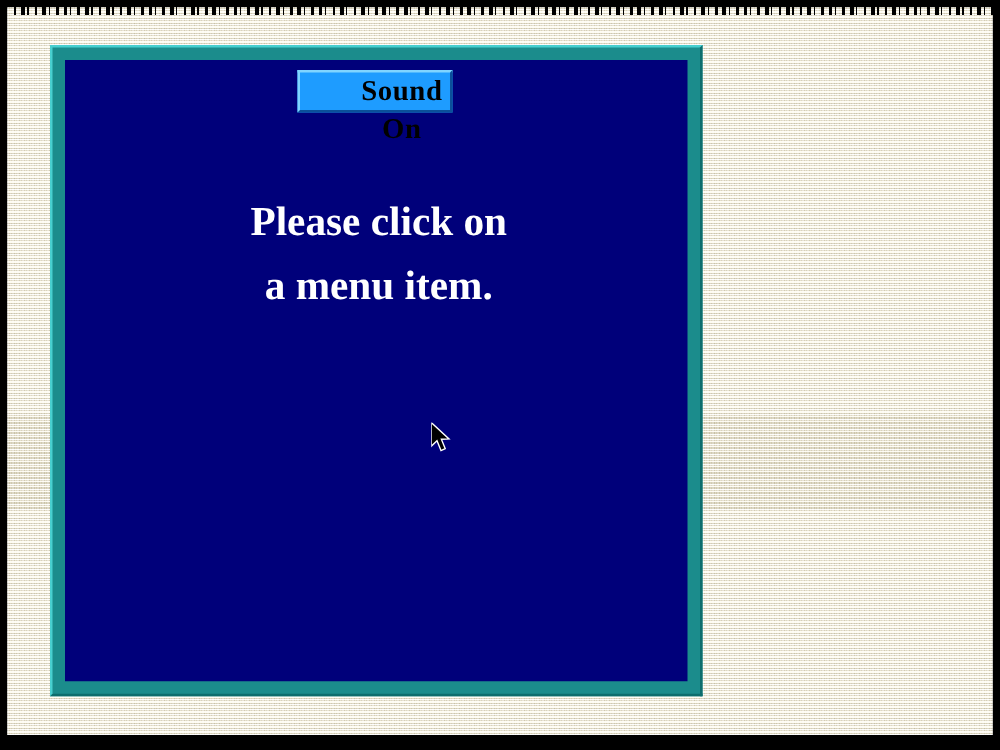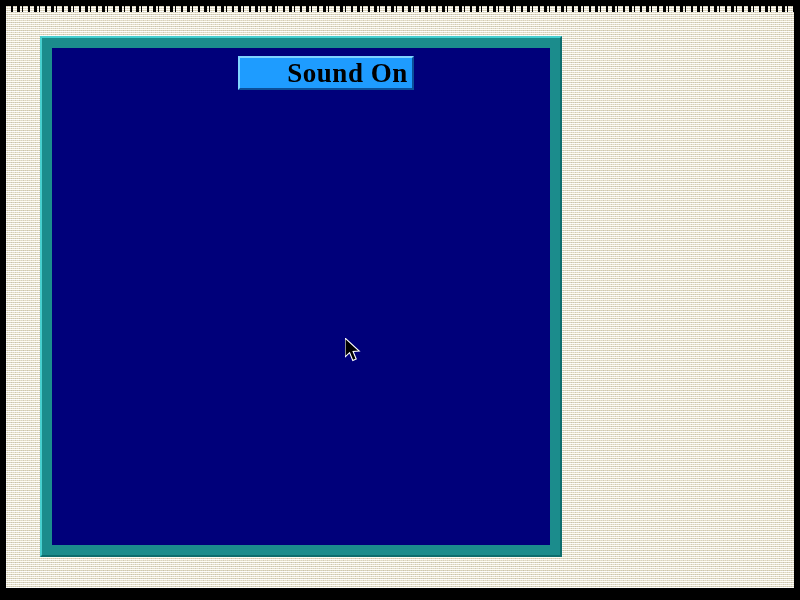--- a/index.html
+++ b/index.html
@@ -82,31 +82,31 @@
     right: 10px;
     bottom: 10px;
     background: #00007a;
   }
 
   
   #sound-button {
     position: absolute;
     left: 186px;
     top: 8px;
-    width: 176px;
+    width: 124px;
     height: 34px;
     background: #1e9cff;
     border-top: 2px solid #7fd4ff;
     border-left: 2px solid #7fd4ff;
     border-right: 2px solid #0b4f99;
     border-bottom: 2px solid #0b4f99;
     box-sizing: border-box;
     color: #000;
     font-family: "Liberation Serif", serif;
-    font-size: 27px;
+    font-size: 23px;
     font-weight: bold;
     line-height: 30px;
     text-align: center;
     letter-spacing: 0.5px;
     cursor: pointer;
     padding-left: 43px;
   }
 
   
   #prompt {
@@ -166,20 +166,24 @@
 
   <div id="desktop"></div>
   <div id="desktop-edge-top"></div>
   <div id="desktop-edge-bottom"></div>
 
   <div id="panel-frame">
     <div id="panel-inner">
 
       <div id="sound-button">Sound On</div>
 
+      <div id="prompt">
+        <div>Please click on</div>
+        <div>a menu item.</div>
+      </div>
 
 
     </div>
   </div>
 
   <div id="cursor">
     <svg width="18" height="26" viewBox="0 0 18 26">
       <polygon points="0,0 0,19 4.6,14.6 7.8,22.5 11.2,21 8.1,13.4 14.2,13.1" fill="#000000" stroke="#ffffff" stroke-width="1.1"></polygon>
     </svg>
   </div>

